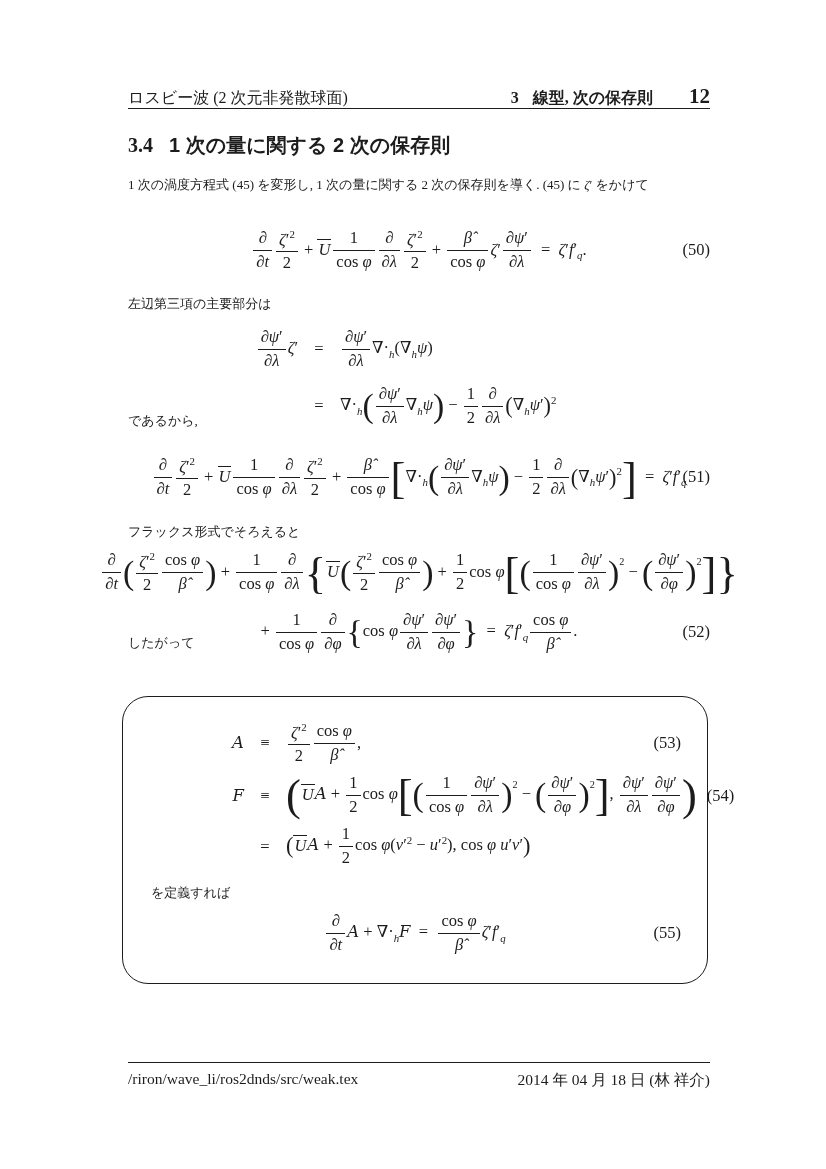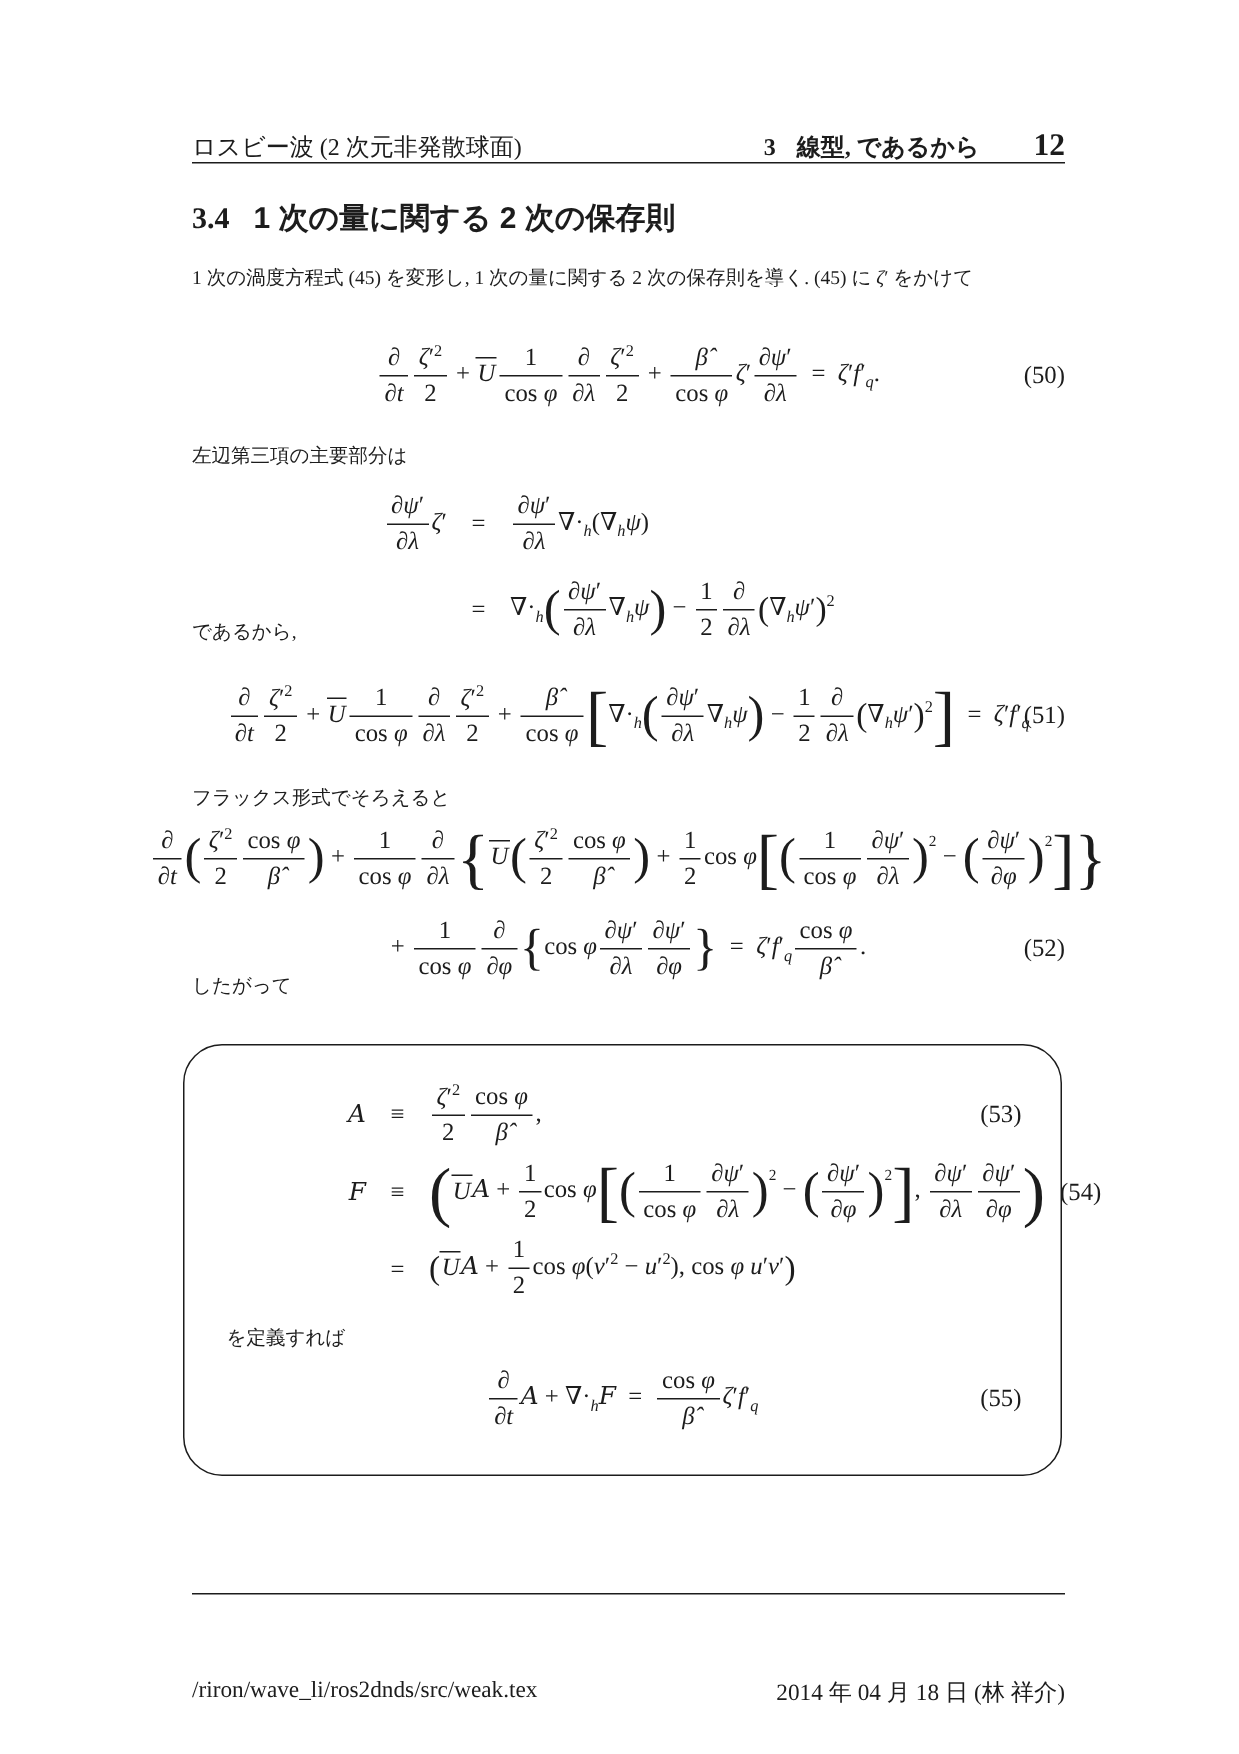--- a/index.html
+++ b/index.html
@@ -59,21 +59,21 @@
   .d3{font-size:2.7em;line-height:0;vertical-align:middle;font-style:normal;}
   .cal{font-style:italic;font-family:"DejaVu Serif","Liberation Serif",serif;}
 </style>
 </head>
 <body>
 
 <div class="page">
 
   <div class="blk pheader" style="top:84px">
     <span class="hl">ロスビー波 (2 次元非発散球面)</span>
-    <span class="hr-group"><span class="hsn">3</span><span class="hst">線型, であるから</span></span>
+    <span class="hr-group"><span class="hsn">3</span><span class="hst">線型, 次の保存則</span></span>
     <span class="pn">12</span>
   </div>
   <div class="blk hrule" style="top:108px"></div>
 
   <div class="blk sec" style="top:132px">
     <span class="sn">3.4</span><span class="st">1 次の量に関する 2 次の保存則</span>
   </div>
 
   <div class="blk para" style="top:174px">1 次の渦度方程式 (45) を変形し, 1 次の量に関する 2 次の保存則を導く. (45) に <i>ζ</i>′ をかけて</div>
 
@@ -107,21 +107,21 @@
   <div class="blk para" style="top:521px">フラックス形式でそろえると</div>
 
   <div class="blk eq" style="top:550px">
     <span class="m"><span class="fr"><span class="nu">∂</span><span class="de">∂<i>t</i></span></span><span class="d2">(</span><span class="fr"><span class="nu"><i>ζ</i>′<sup>2</sup></span><span class="de">2</span></span><span class="fr"><span class="nu">cos <i>φ</i></span><span class="de"><i>β̂</i></span></span><span class="d2">)</span> + <span class="fr"><span class="nu">1</span><span class="de">cos <i>φ</i></span></span><span class="fr"><span class="nu">∂</span><span class="de">∂<i>λ</i></span></span><span class="d3">{</span><span class="ol"><i>U</i></span><span class="d2">(</span><span class="fr"><span class="nu"><i>ζ</i>′<sup>2</sup></span><span class="de">2</span></span><span class="fr"><span class="nu">cos <i>φ</i></span><span class="de"><i>β̂</i></span></span><span class="d2">)</span> + <span class="fr"><span class="nu">1</span><span class="de">2</span></span>cos <i>φ</i><span class="d3">[</span><span class="d2">(</span><span class="fr"><span class="nu">1</span><span class="de">cos <i>φ</i></span></span><span class="fr"><span class="nu">∂<i>ψ</i>′</span><span class="de">∂<i>λ</i></span></span><span class="d2">)</span><sup class="hsup">2</sup> − <span class="d2">(</span><span class="fr"><span class="nu">∂<i>ψ</i>′</span><span class="de">∂<i>φ</i></span></span><span class="d2">)</span><sup class="hsup">2</sup><span class="d3">]</span><span class="d3">}</span></span>
   </div>
   <div class="blk eq" style="top:611px">
     <span class="m">+ <span class="fr"><span class="nu">1</span><span class="de">cos <i>φ</i></span></span><span class="fr"><span class="nu">∂</span><span class="de">∂<i>φ</i></span></span><span class="d2">{</span>cos <i>φ</i><span class="fr"><span class="nu">∂<i>ψ</i>′</span><span class="de">∂<i>λ</i></span></span><span class="fr"><span class="nu">∂<i>ψ</i>′</span><span class="de">∂<i>φ</i></span></span><span class="d2">}</span> = <i>ζ</i>′<i>f</i>′<sub><i>q</i></sub><span class="fr"><span class="nu">cos <i>φ</i></span><span class="de"><i>β̂</i></span></span>.</span>
     <span class="eqnum">(52)</span>
   </div>
 
-  <div class="blk para" style="top:646px">したがって</div>
+  <div class="blk para" style="top:632px">したがって</div>
 
   <div class="box" style="top:696px;height:288px">
     <div class="eqrow">
       <span class="lhs m"><i class="cal">A</i></span>
       <span class="rel m">≡</span>
       <span class="rhs m"><span class="fr"><span class="nu"><i>ζ</i>′<sup>2</sup></span><span class="de">2</span></span><span class="fr"><span class="nu">cos <i>φ</i></span><span class="de"><i>β̂</i></span></span>,</span>
       <span class="eqnum">(53)</span>
     </div>
     <div class="eqrow">
       <span class="lhs m"><i class="cal">F</i></span>
@@ -136,18 +136,18 @@
     </div>
     <div class="para boxpara">を定義すれば</div>
     <div class="eq">
       <span class="m"><span class="fr"><span class="nu">∂</span><span class="de">∂<i>t</i></span></span><i class="cal">A</i> + ∇·<sub><i>h</i></sub><i class="cal">F</i> = <span class="fr"><span class="nu">cos <i>φ</i></span><span class="de"><i>β̂</i></span></span><i>ζ</i>′<i>f</i>′<sub><i>q</i></sub></span>
       <span class="eqnum">(55)</span>
     </div>
   </div>
 
 
   <div class="blk frule" style="top:1062px"></div>
-  <div class="blk pfooter" style="top:1118px">
+  <div class="blk pfooter" style="top:1070px">
     <span>/riron/wave_li/ros2dnds/src/weak.tex</span>
     <span class="fright">2014 年 04 月 18 日 (林 祥介)</span>
   </div>
 
 </div>
 
 </body></html>

